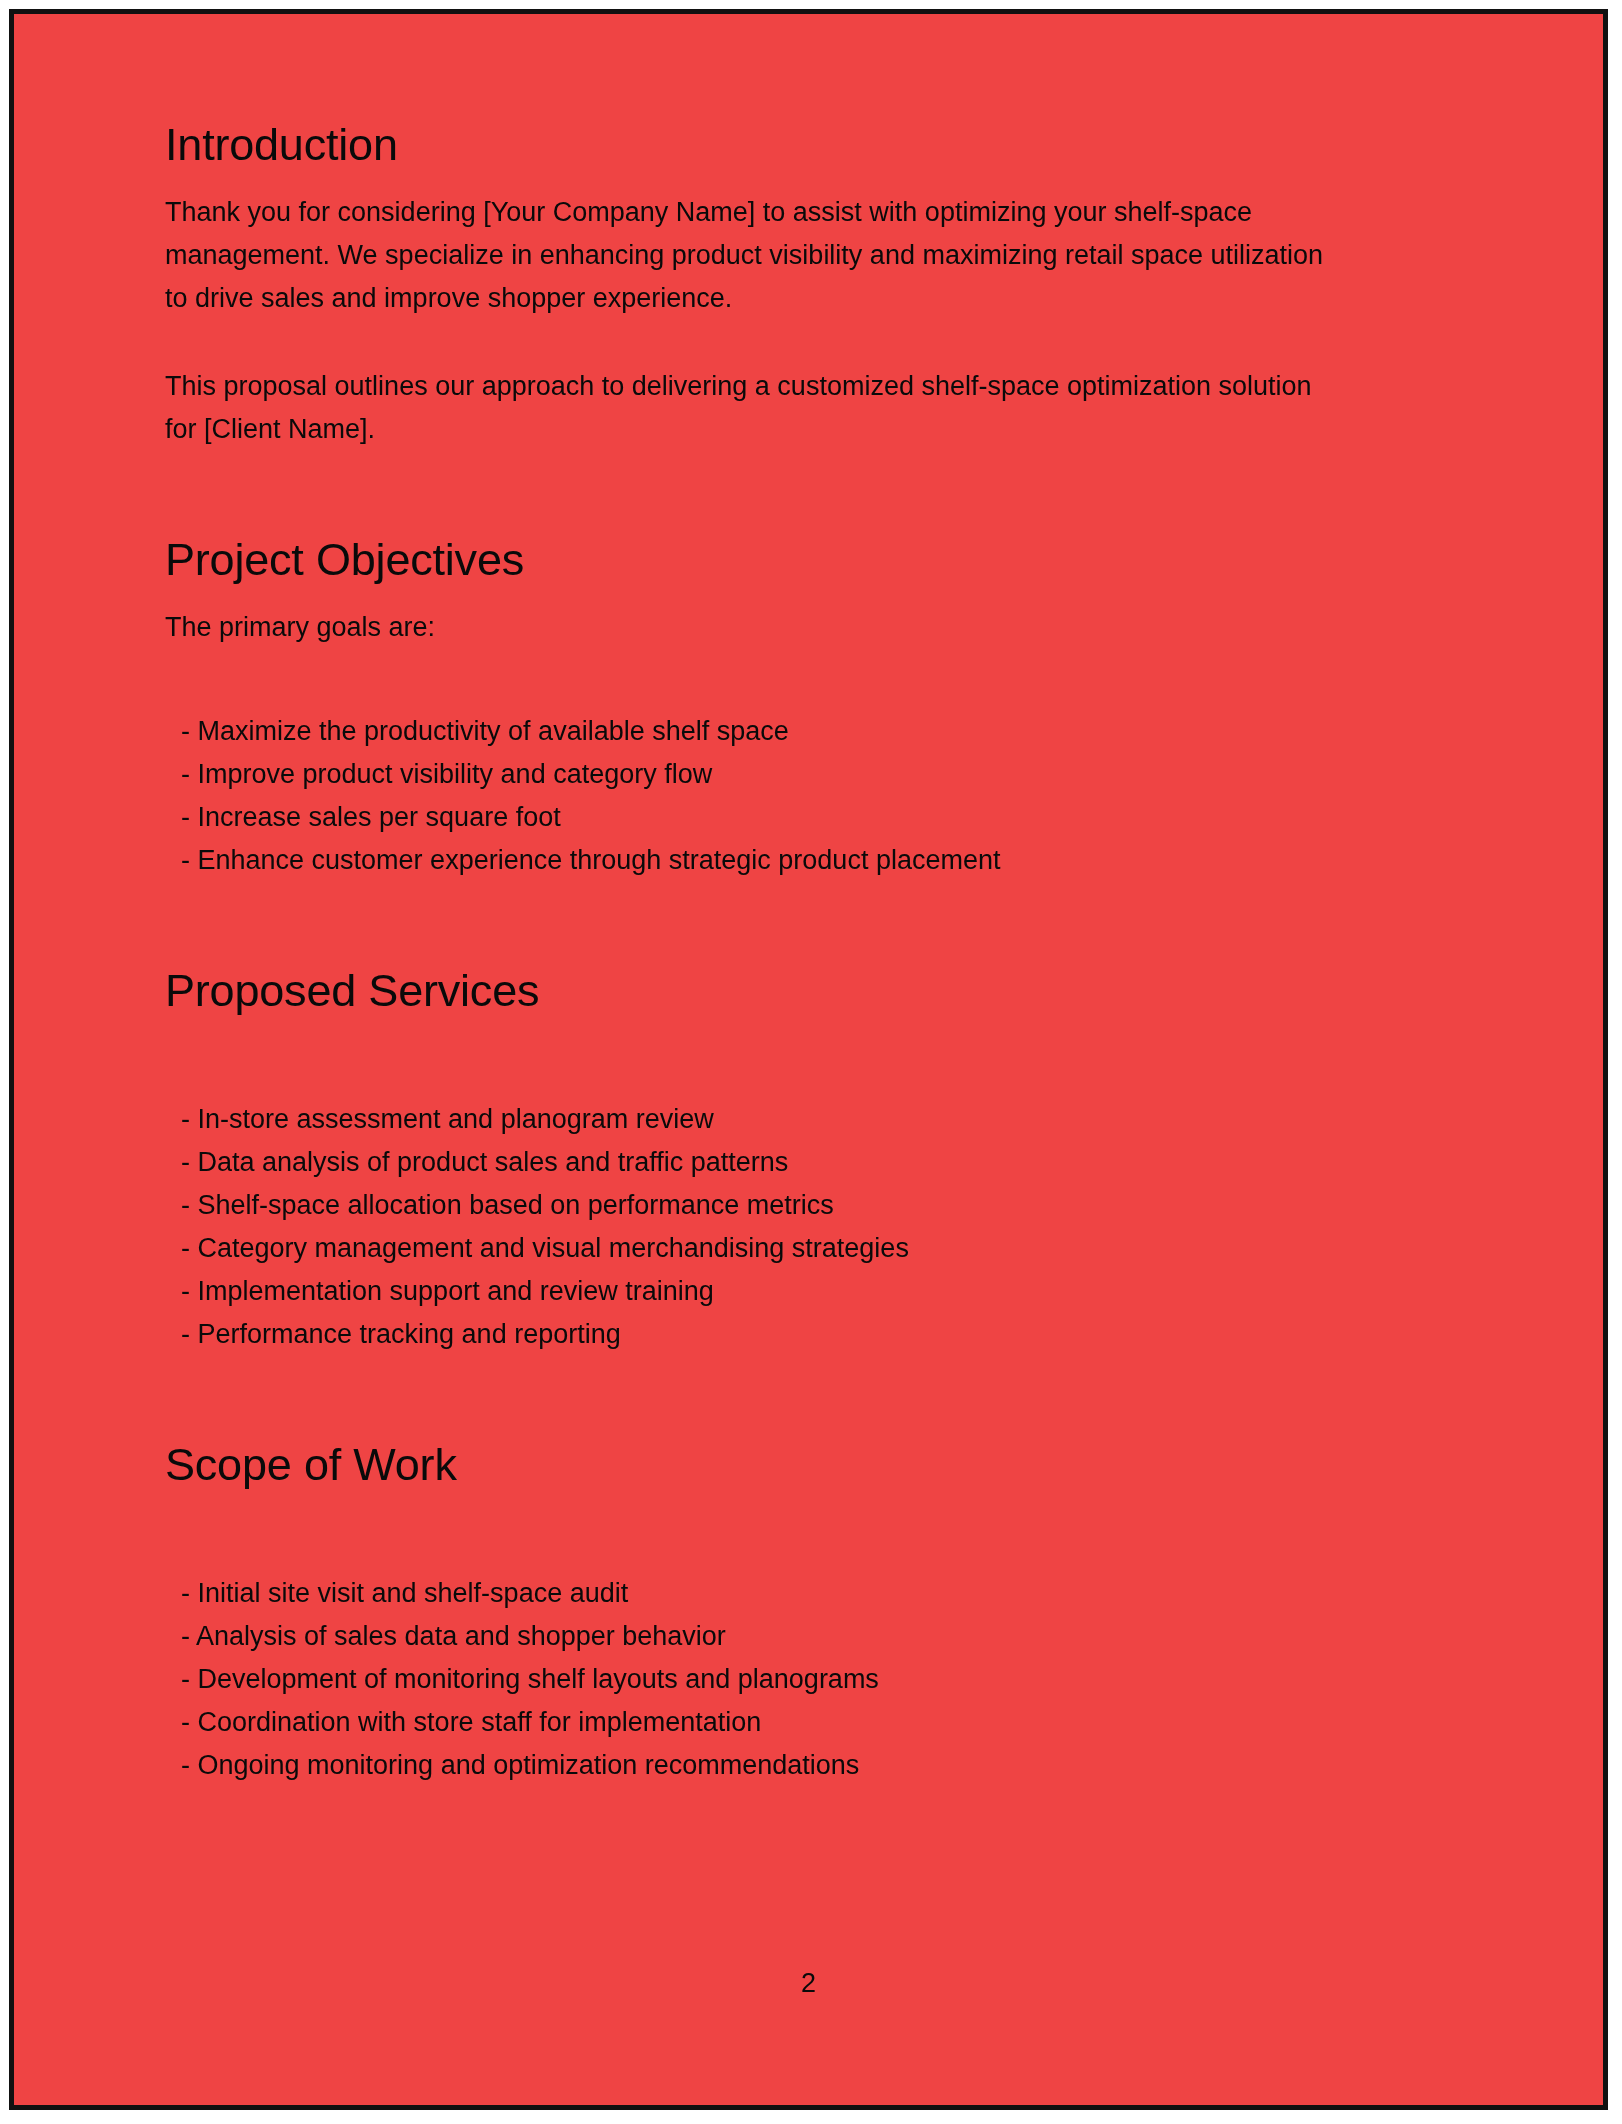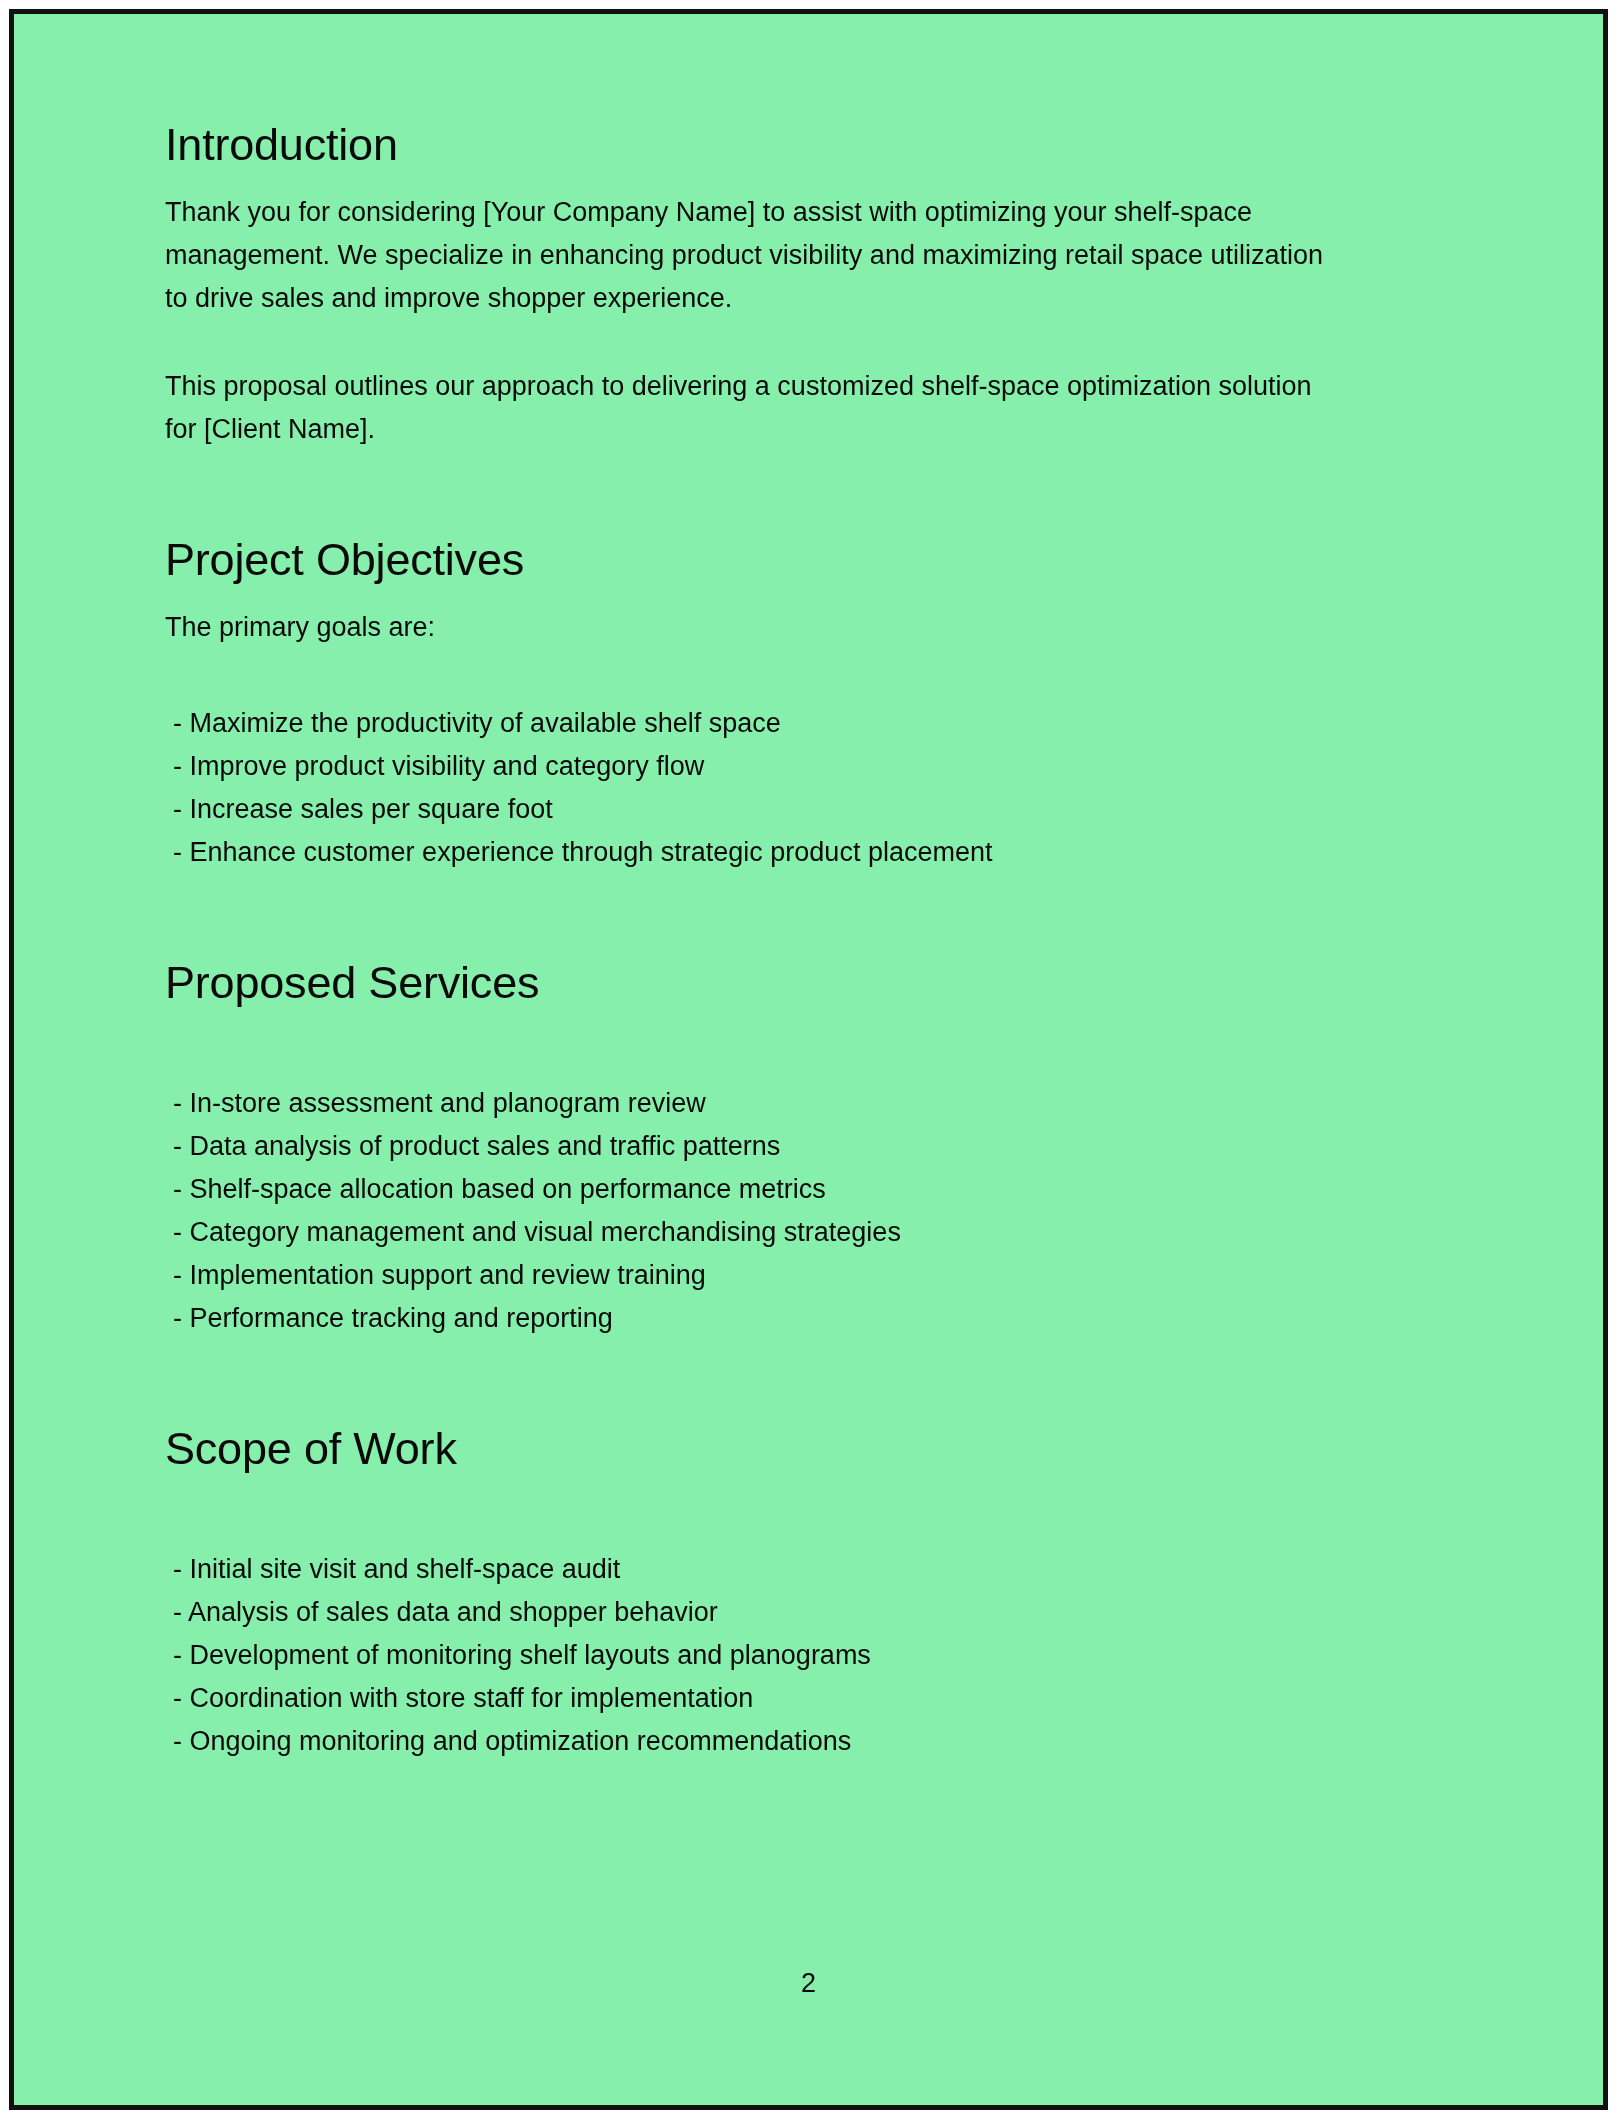--- a/index.html
+++ b/index.html
@@ -16,21 +16,21 @@
   }
 
   .page {
     position: absolute;
     left: 9px;
     top: 9px;
     width: 1599px;
     height: 2101px;
     border: 5px solid #111111;
     box-sizing: border-box;
-    background: #86efac;
+    background: #ef4444;
     overflow: hidden;
   }
 
   .content {
     position: absolute;
     left: 151px;
     top: 104px;
     width: 1300px;
   }
 
@@ -67,21 +67,21 @@
   .heading-gap {
     height: 20px;
   }
 
   .list-gap {
     height: 45px;
   }
 
   ul.bullet-list {
     list-style: none;
-    margin: 8px;
+    margin: 16px;
     padding: 0;
   }
 
   ul.bullet-list li {
     font-size: 27px;
     font-weight: 400;
     line-height: 43px;
     color: #0a0a0a;
     white-space: pre;
   }

